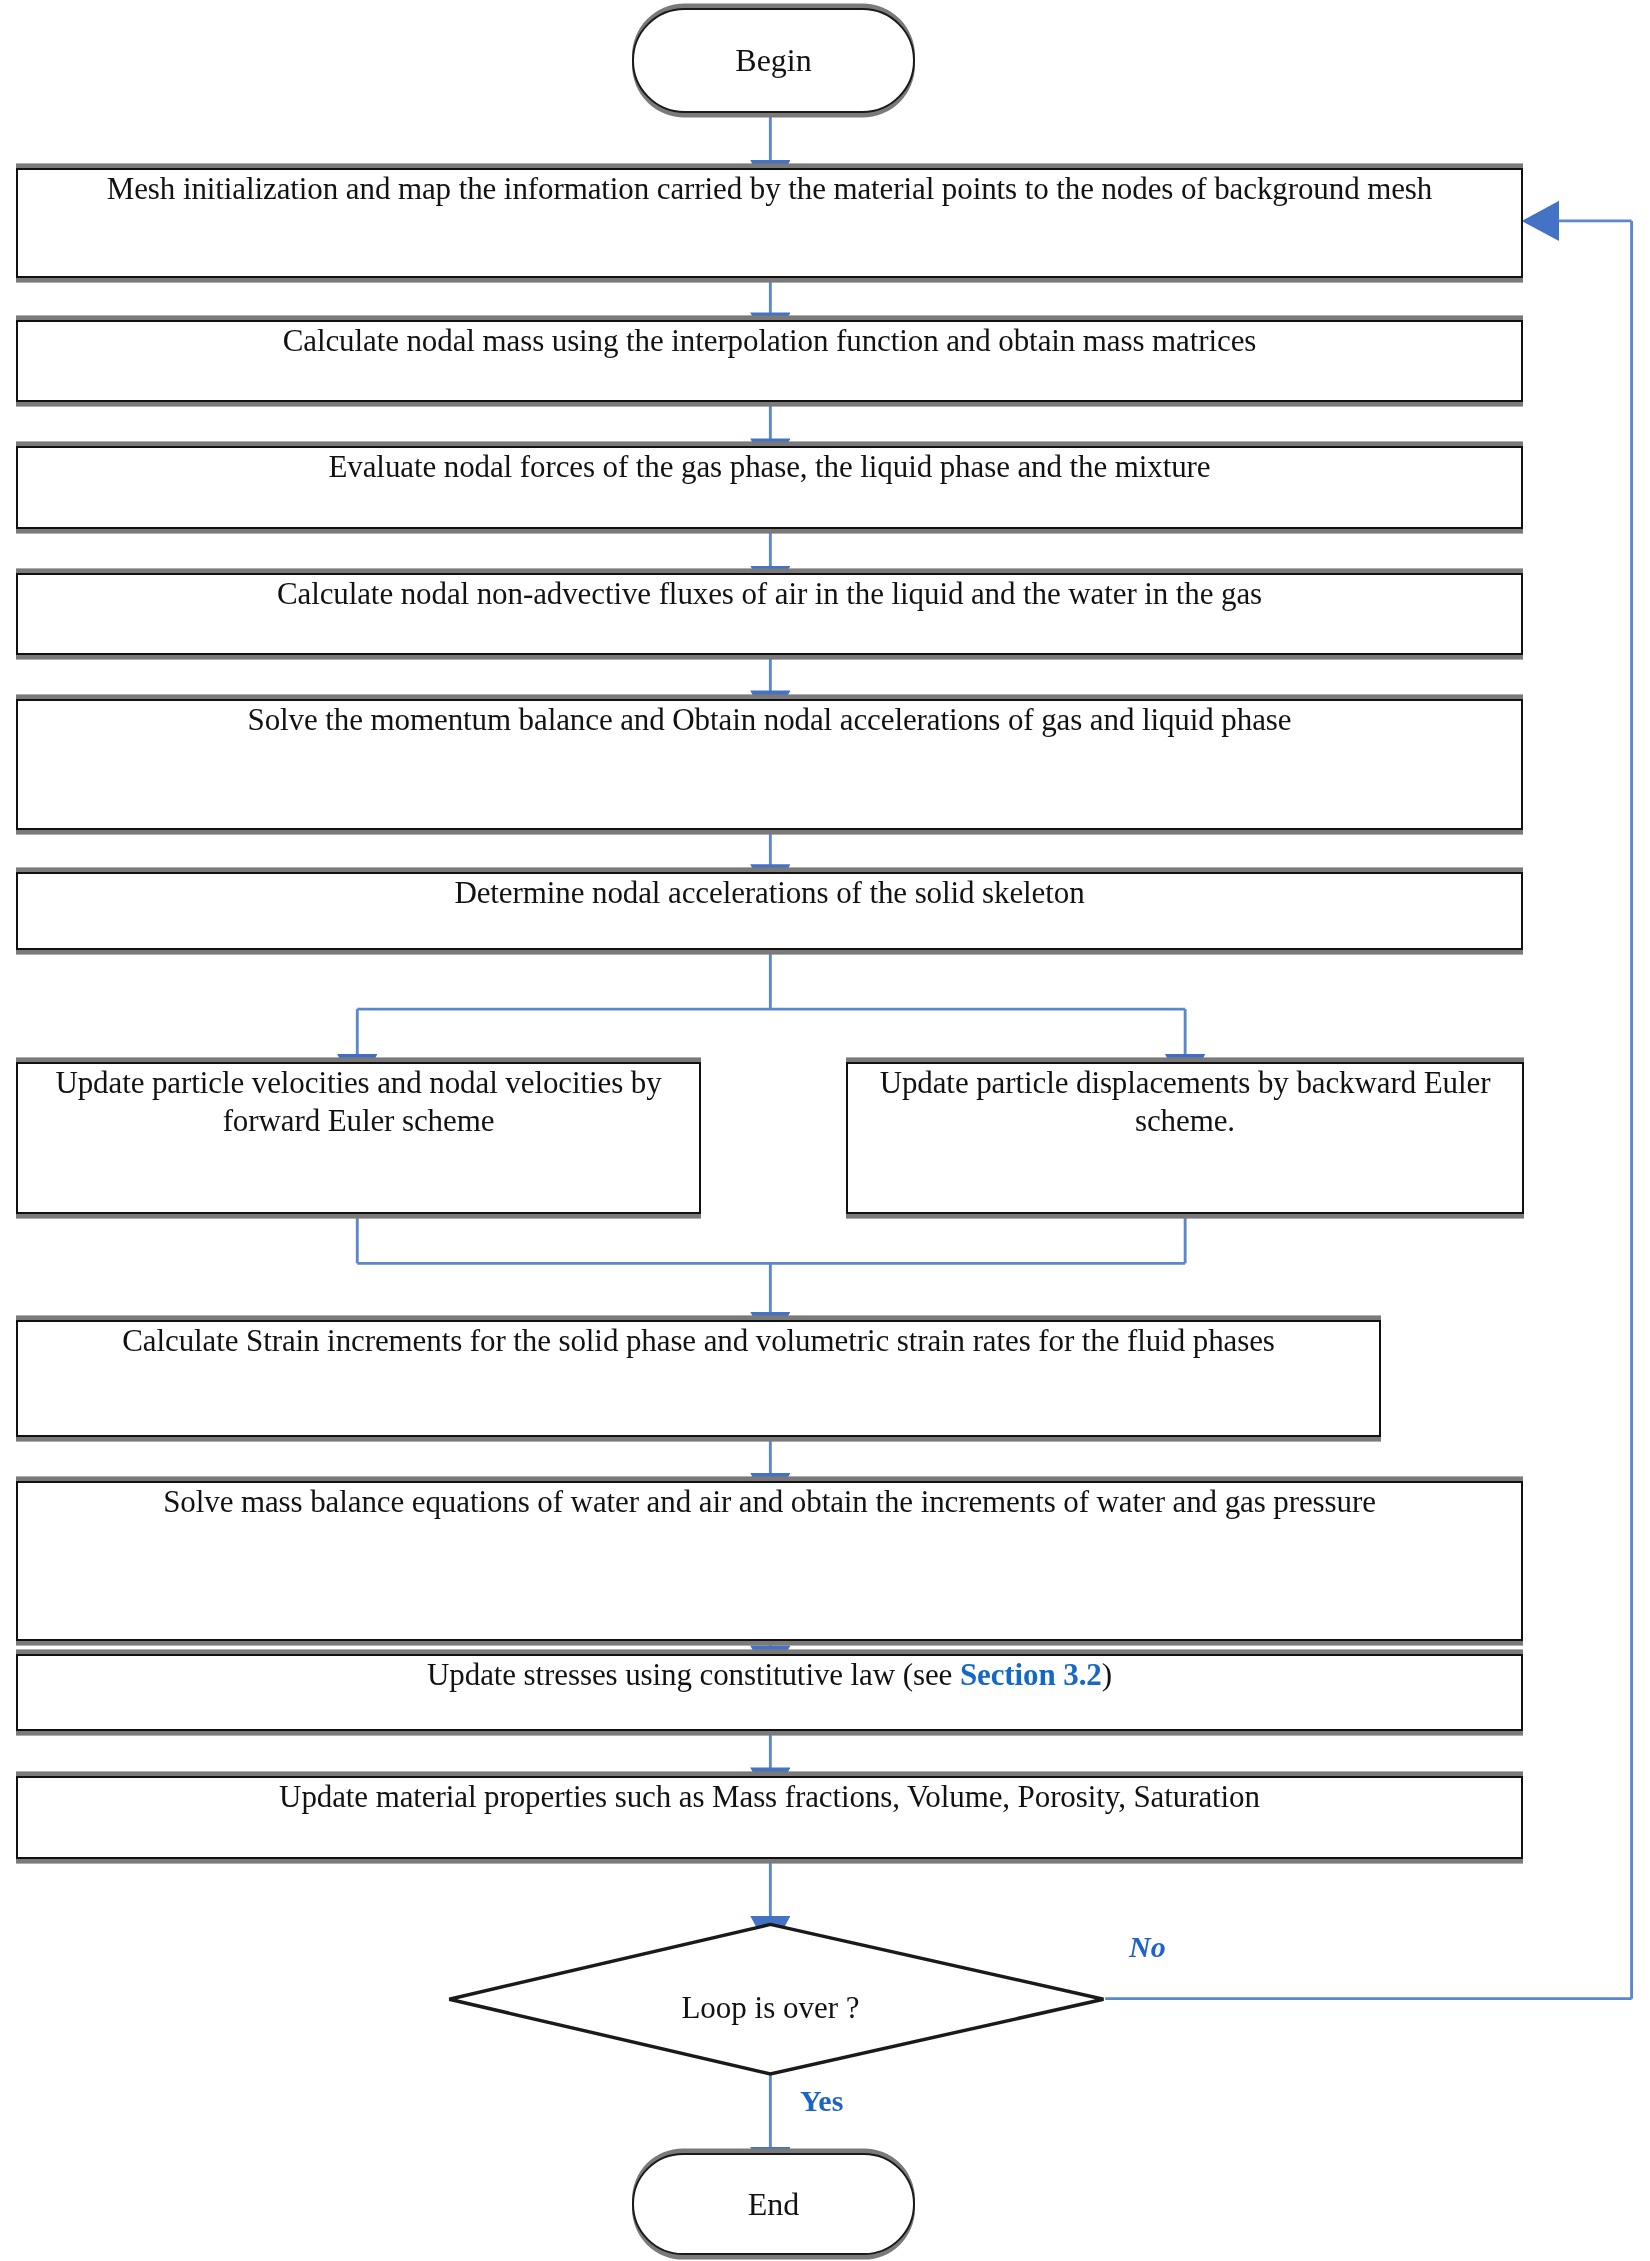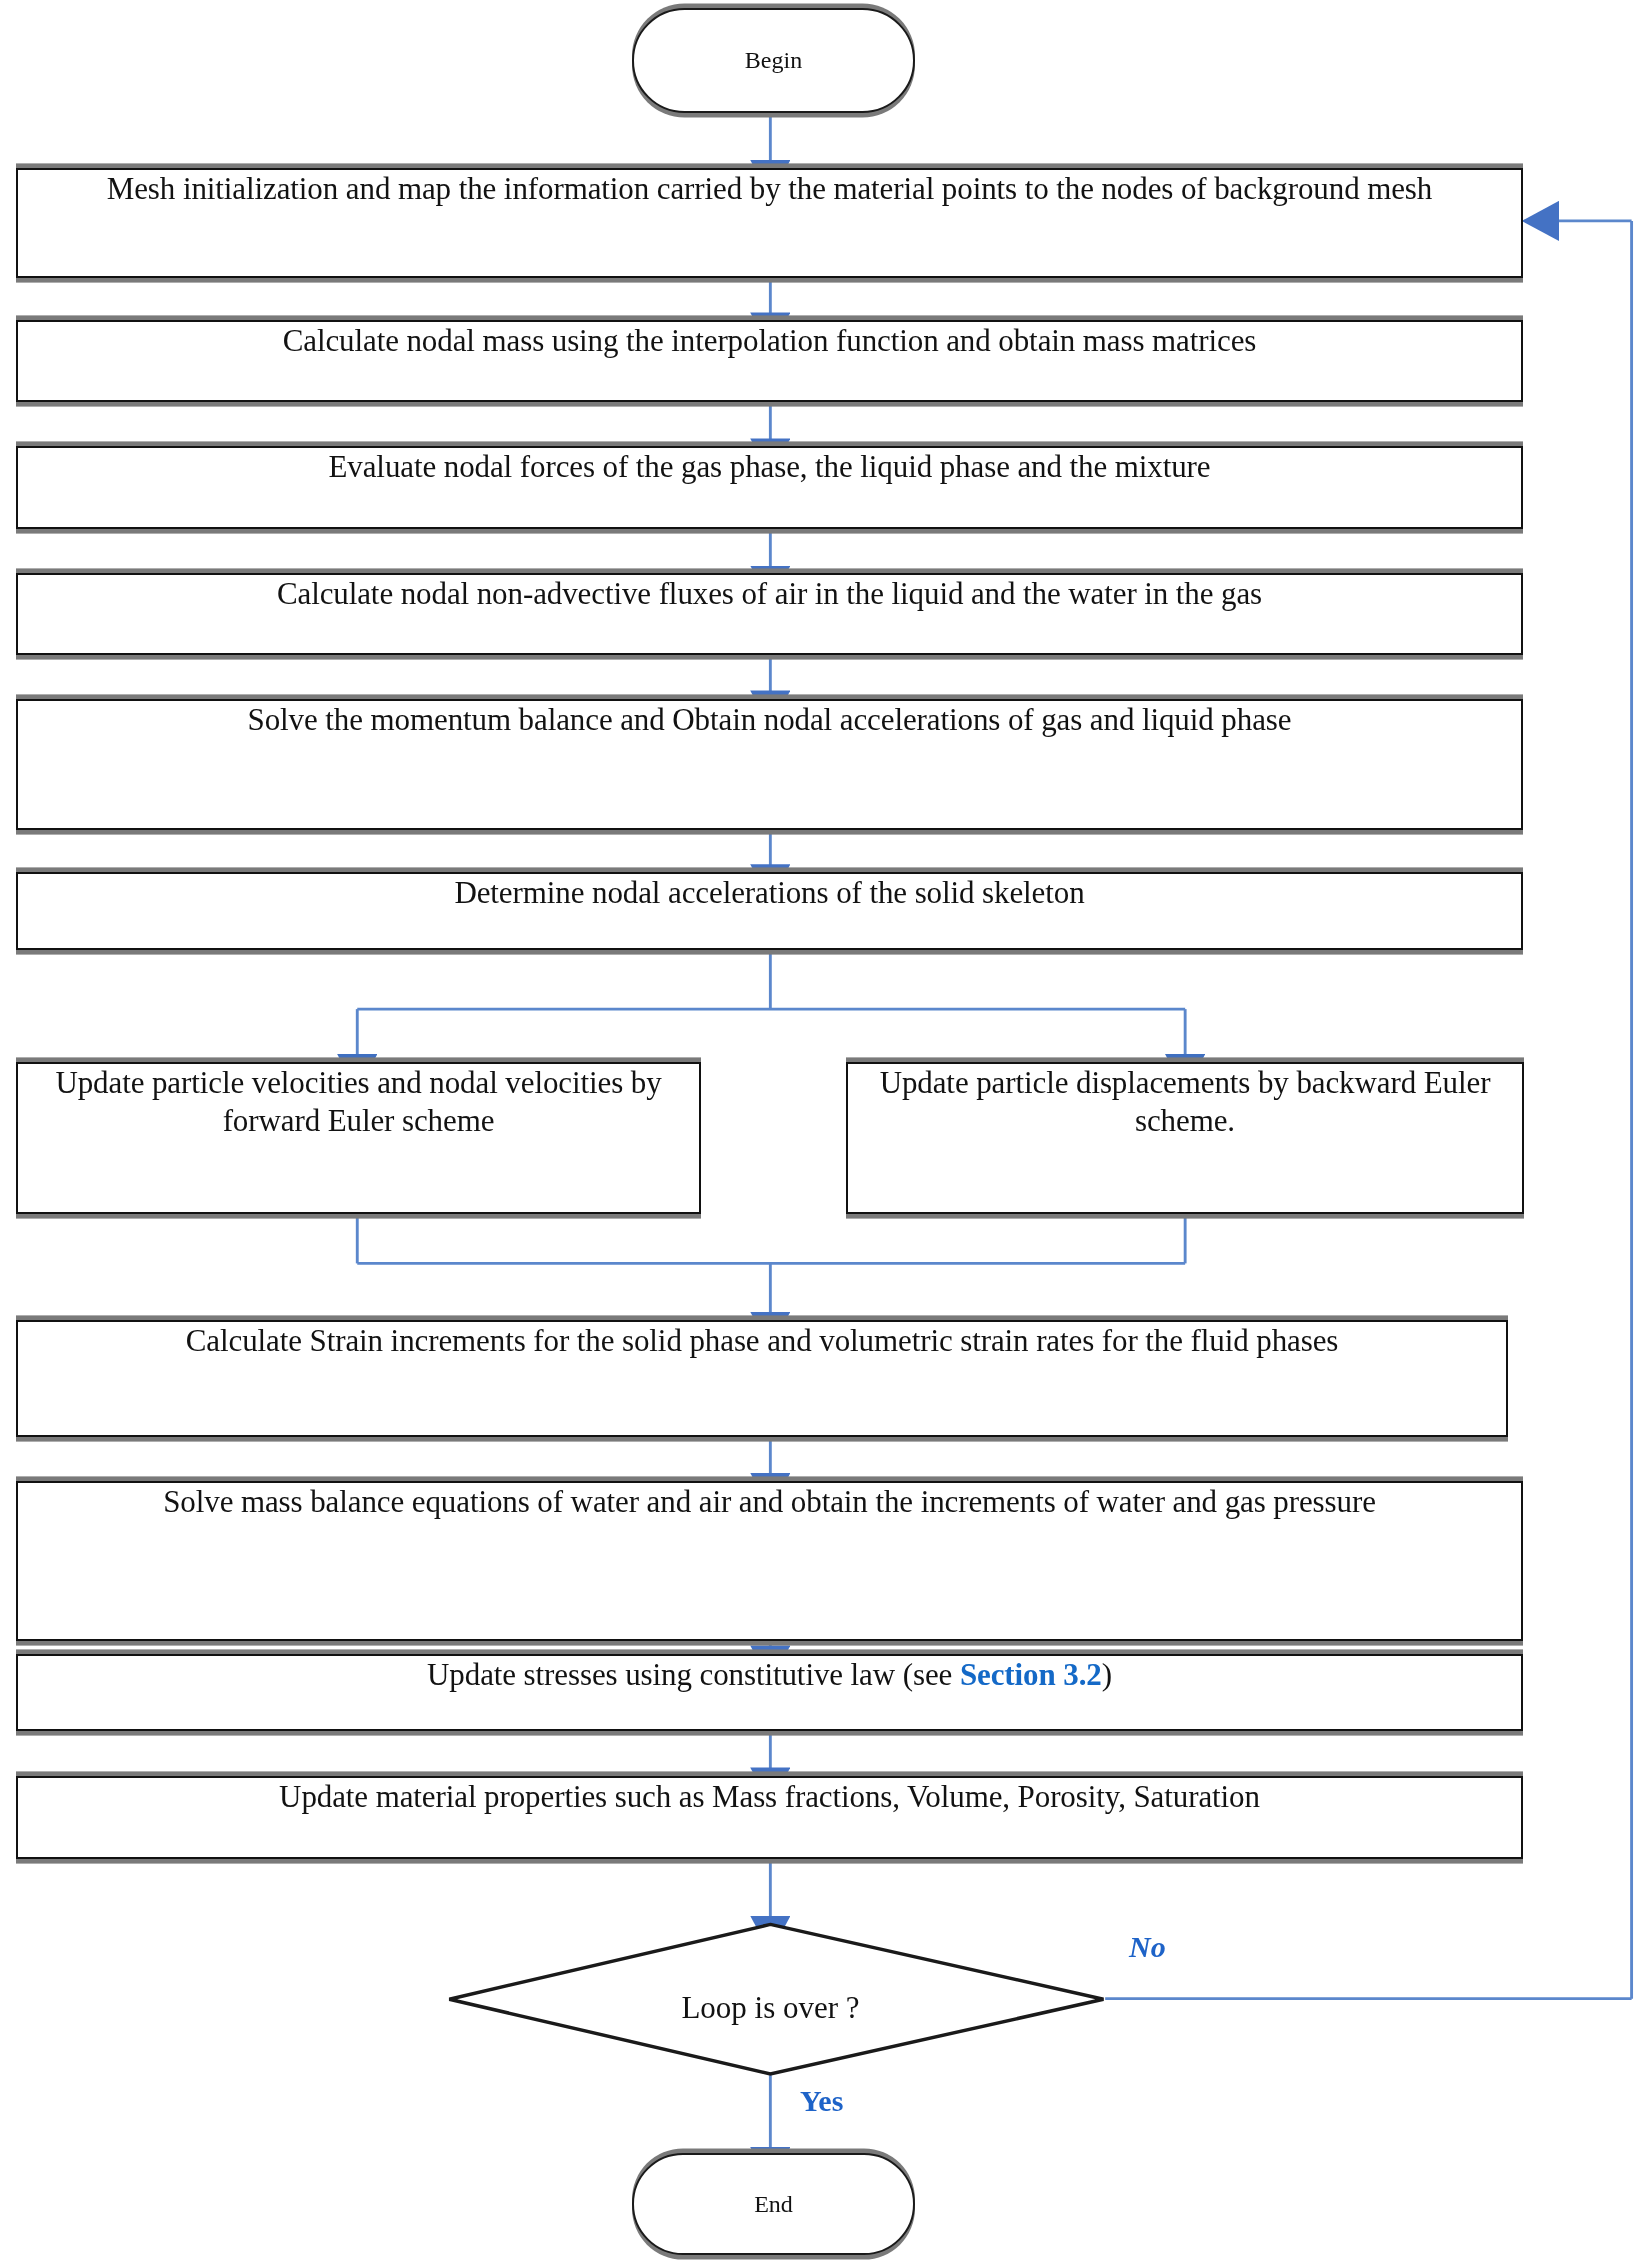--- a/index.html
+++ b/index.html
@@ -30,21 +30,21 @@
     letter-spacing:-0.1px;
   }
 
   
   .term{
     border:2.3px solid #1a1a1a;
     border-radius:69px;
     box-shadow: 0 4.6px 0 0 #7a7a7a, 0 -4.6px 0 0 #7a7a7a;
     display:flex;align-items:center;justify-content:center;
   }
-  .term .txt{font-size:24px;color:#121212;text-align:center;}
+  .term .txt{font-size:32px;color:#121212;text-align:center;}
 
   
   .dia-label{
     position:absolute;display:flex;align-items:flex-end;justify-content:center;
     font-size:31px;color:#121212;text-align:center;pointer-events:none;
   }
 
   .edge-label{
     position:absolute;
     font-size:30px;
@@ -140,21 +140,21 @@
   </div>
 
   <div class="node proc" style="left:16px;top:1062px;width:685px;height:152px;">
     <div class="txt">Update particle velocities and nodal velocities by forward Euler scheme</div>
   </div>
 
   <div class="node proc" style="left:846px;top:1062px;width:678px;height:152px;">
     <div class="txt">Update particle displacements by backward Euler scheme.</div>
   </div>
 
-  <div class="node proc" style="left:16px;top:1320px;width:1492px;height:117px;">
+  <div class="node proc" style="left:16px;top:1320px;width:1365px;height:117px;">
     <div class="txt">Calculate Strain increments for the solid phase and volumetric strain rates for the fluid phases</div>
   </div>
 
   <div class="node proc" style="left:16px;top:1481px;width:1507px;height:160px;">
     <div class="txt">Solve mass balance equations of water and air and obtain the increments of water and gas pressure</div>
   </div>
 
   <div class="node proc" style="left:16px;top:1654px;width:1507px;height:77px;">
     <div class="txt"><span>Update  stresses using constitutive law (see </span><span class="ref">Section 3.2</span><span>)</span></div>
   </div>

